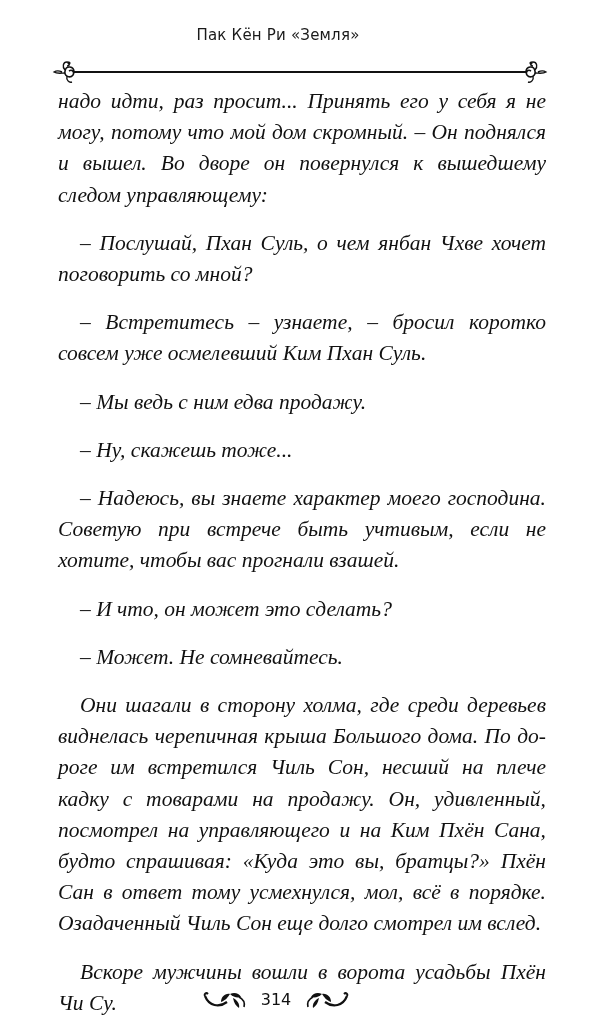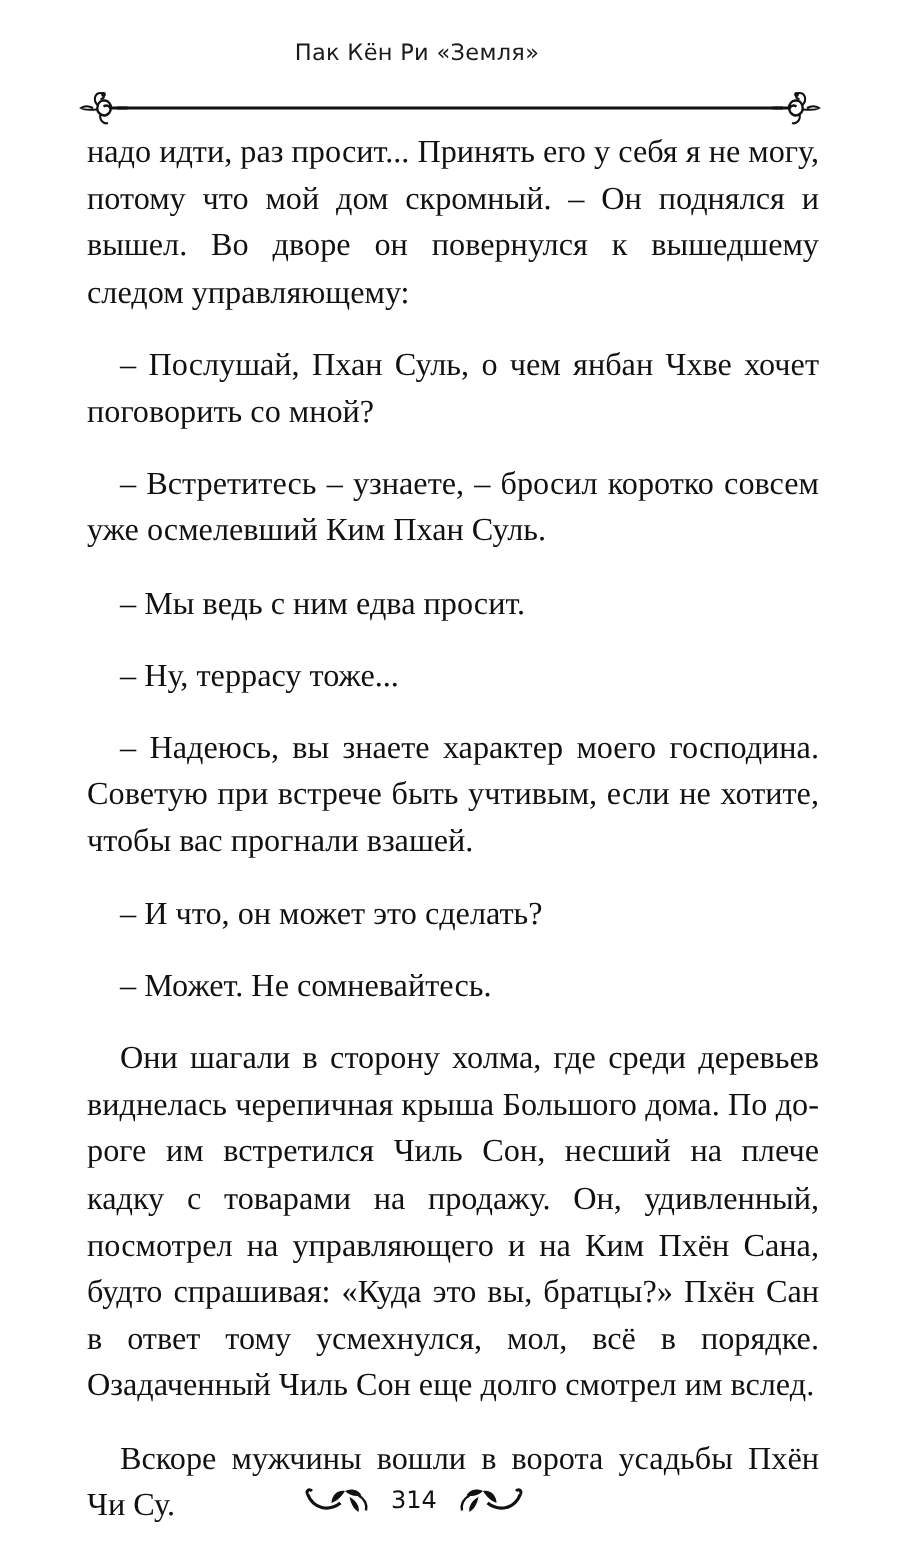--- a/index.html
+++ b/index.html
@@ -56,20 +56,21 @@
       font-family: "Liberation Serif", serif;
       font-size: 21.5px;
       line-height: 31.2px;
       color: #111111;
     }
     .page-body p {
       margin: 0;
       text-align: justify;
       text-align-last: left;
       hyphens: manual;
+      font-style: italic;
     }
     .page-body p.indent {
       text-indent: 22px;
       margin-top: 17px;
     }
     .folio {
       position: absolute;
       top: 988px;
       left: 0;
       width: 552px;
@@ -110,22 +111,22 @@
     <path d="M13 15 c-4 0 -8 1 -11 -1 c3 -2 6 -1 8 0" stroke="#111" stroke-width="1.4" fill="none"></path>
     <path d="M15 18 c-1 4 2 7 5 6" stroke="#111" stroke-width="1.4" fill="none"></path>
     <circle cx="17" cy="5" r="1.6" fill="#111"></circle>
   </svg>
 </div>
 
 <div class="page-body">
   <p>надо идти, раз просит... Принять его у себя я не могу, потому что мой дом скромный. – Он поднялся и вышел.  Во дворе он повернулся к вышедшему следом управляющему:</p>
   <p class="indent">– Послушай, Пхан Суль, о чем янбан Чхве хочет по­говорить со мной?</p>
   <p class="indent">– Встретитесь – узнаете, – бросил коротко совсем уже осмелевший Ким Пхан Суль.</p>
-  <p class="indent">– Мы ведь с ним едва просит.</p>
-  <p class="indent">– Ну, террасу тоже...</p>
+  <p class="indent">– Мы ведь с ним едва продажу.</p>
+  <p class="indent">– Ну, скажешь тоже...</p>
   <p class="indent">– Надеюсь, вы знаете характер моего господина. Со­ветую при встрече быть учтивым, если не хотите, чтобы вас прогнали взашей.</p>
   <p class="indent">– И что, он может это сделать?</p>
   <p class="indent">– Может. Не сомневайтесь.</p>
   <p class="indent">Они шагали в сторону холма, где среди деревьев виднелась черепичная крыша Большого дома. По до­роге им встретился Чиль Сон, несший на плече кадку с товарами на продажу. Он, удивленный, посмотрел на управляющего и на Ким Пхён Сана, будто спрашивая: «Куда это вы, братцы?» Пхён Сан в ответ тому усмех­нулся, мол, всё в порядке. Озадаченный Чиль Сон еще долго смотрел им вслед.</p>
   <p class="indent">Вскоре мужчины вошли в ворота усадьбы Пхён Чи Су.</p>
   <p class="indent">Управляющий поднялся на террасу и доложил ян­бану, что исполнил его приказ. Чхве Чи Су кивнул и поднял на окнах бамбуковые шторы. Стоявший на крыльце Ким Пхён Сан раздумывал, стоит ли ему дер­жаться с хозяином дома с подобающим достоинством,</p>
 </div>
 
 <div class="folio">
   <svg class="folio-orn" viewBox="0 0 48 22">

